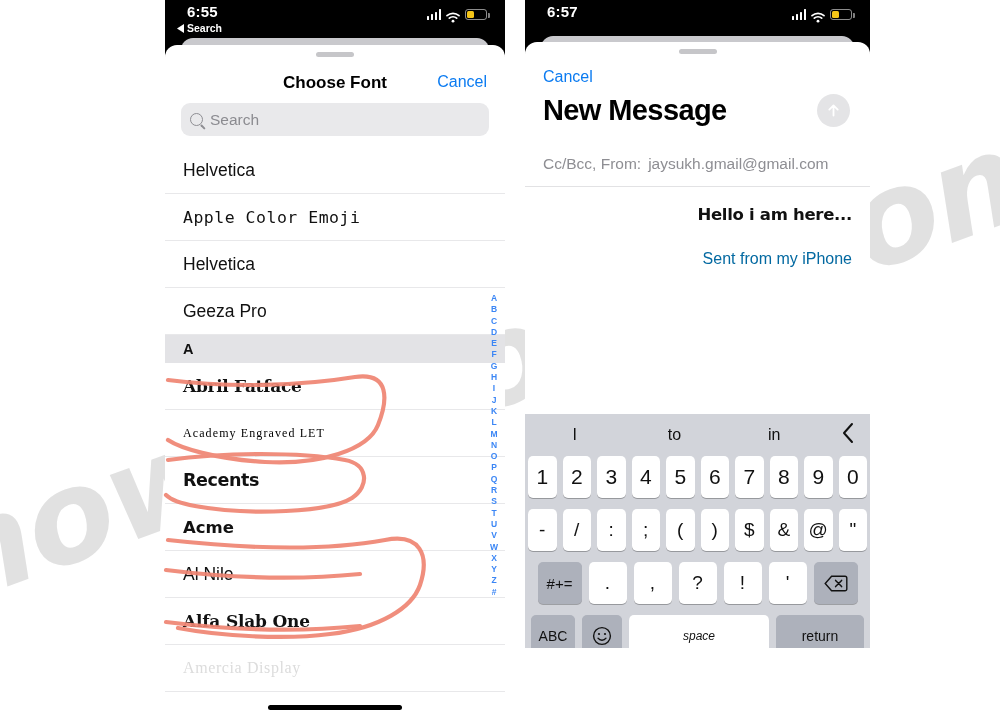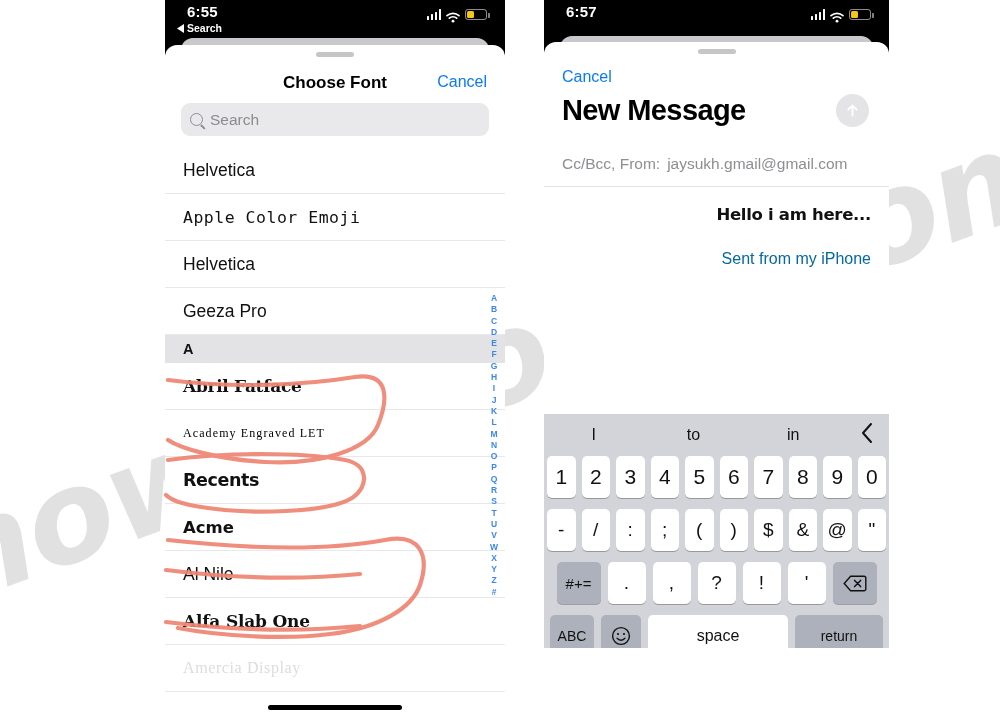--- a/index.html
+++ b/index.html
@@ -2,21 +2,21 @@
 <html><head>
 <meta charset="utf-8">
 <style>
   * { box-sizing: border-box; margin:0; padding:0; }
   html,body { width:1000px; height:720px; background:#ffffff; overflow:hidden; }
   body { font-family:"Liberation Sans", sans-serif; position:relative; }
 
   
   .phone { position:absolute; top:0; overflow:hidden; background:#000; }
   #phone-left  { left:165px; width:340px; height:720px; }
-  #phone-right { left:544px; width:345px; height:648px; }
+  #phone-right { left:525px; width:345px; height:648px; }
 
   
   .statusbar { position:relative; height:34px; background:#000; color:#fff; }
   .sb-time { position:absolute; left:22px; top:3px; font-size:15px; font-weight:bold; letter-spacing:.2px;}
   .sb-back { position:absolute; left:12px; top:22px; font-size:10.5px; font-weight:bold; display:flex; align-items:center; gap:3px;}
   .sb-right { position:absolute; right:18px; top:9px; display:flex; align-items:center; gap:5px; }
   .bars { display:flex; align-items:flex-end; gap:1.5px; height:11px;}
   .bars i { width:2.5px; background:#fff; display:block; border-radius:.5px;}
   .bars i:nth-child(1){height:4px}.bars i:nth-child(2){height:6px}
   .bars i:nth-child(3){height:8.5px}.bars i:nth-child(4){height:11px}
@@ -84,21 +84,21 @@
          font-size:21px; color:#111; box-shadow:0 1px 0 rgba(0,0,0,.28); flex:1; }
   .key.dark { background:#adb1bb; box-shadow:0 1px 0 rgba(0,0,0,.25); }
   .key.sm { font-size:15px; }
   .key.punct { font-size:19px; }
   .kb-row.r3 .key { flex:0 0 38px; }
   .kb-row.r3 .key.dark { flex:0 0 44px; }
   .kb-row.r3 { gap:7px; }
   .kb-row.r4 { gap:7px; padding:0 3px; }
   .kb-row.r4 .key.abc { flex:0 0 44px; font-size:14px; }
   .kb-row.r4 .key.emoji { flex:0 0 40px; font-size:19px; }
-  .kb-row.r4 .key.space { flex:1; font-size:16px; }
+  .kb-row.r4 .key.space { flex:1; font-size:12px;font-style:italic; }
   .kb-row.r4 .key.ret { flex:0 0 88px; font-size:14px; }
   .kb-bottom { height:52px; display:flex; align-items:center; justify-content:space-between; padding:0 34px; }
 
   
   .scribble { position:absolute; left:0; top:0; width:1000px; height:720px; pointer-events:none; }
 
   
   .wm { position:absolute; left:50%; top:50%; transform:translate(-50%,-50%) rotate(-20deg);
         font-family:"DejaVu Sans", sans-serif; font-style:italic; font-weight:bold; font-size:128px;
         color:rgba(120,120,120,.22); white-space:nowrap; letter-spacing:-2px; pointer-events:none; }

